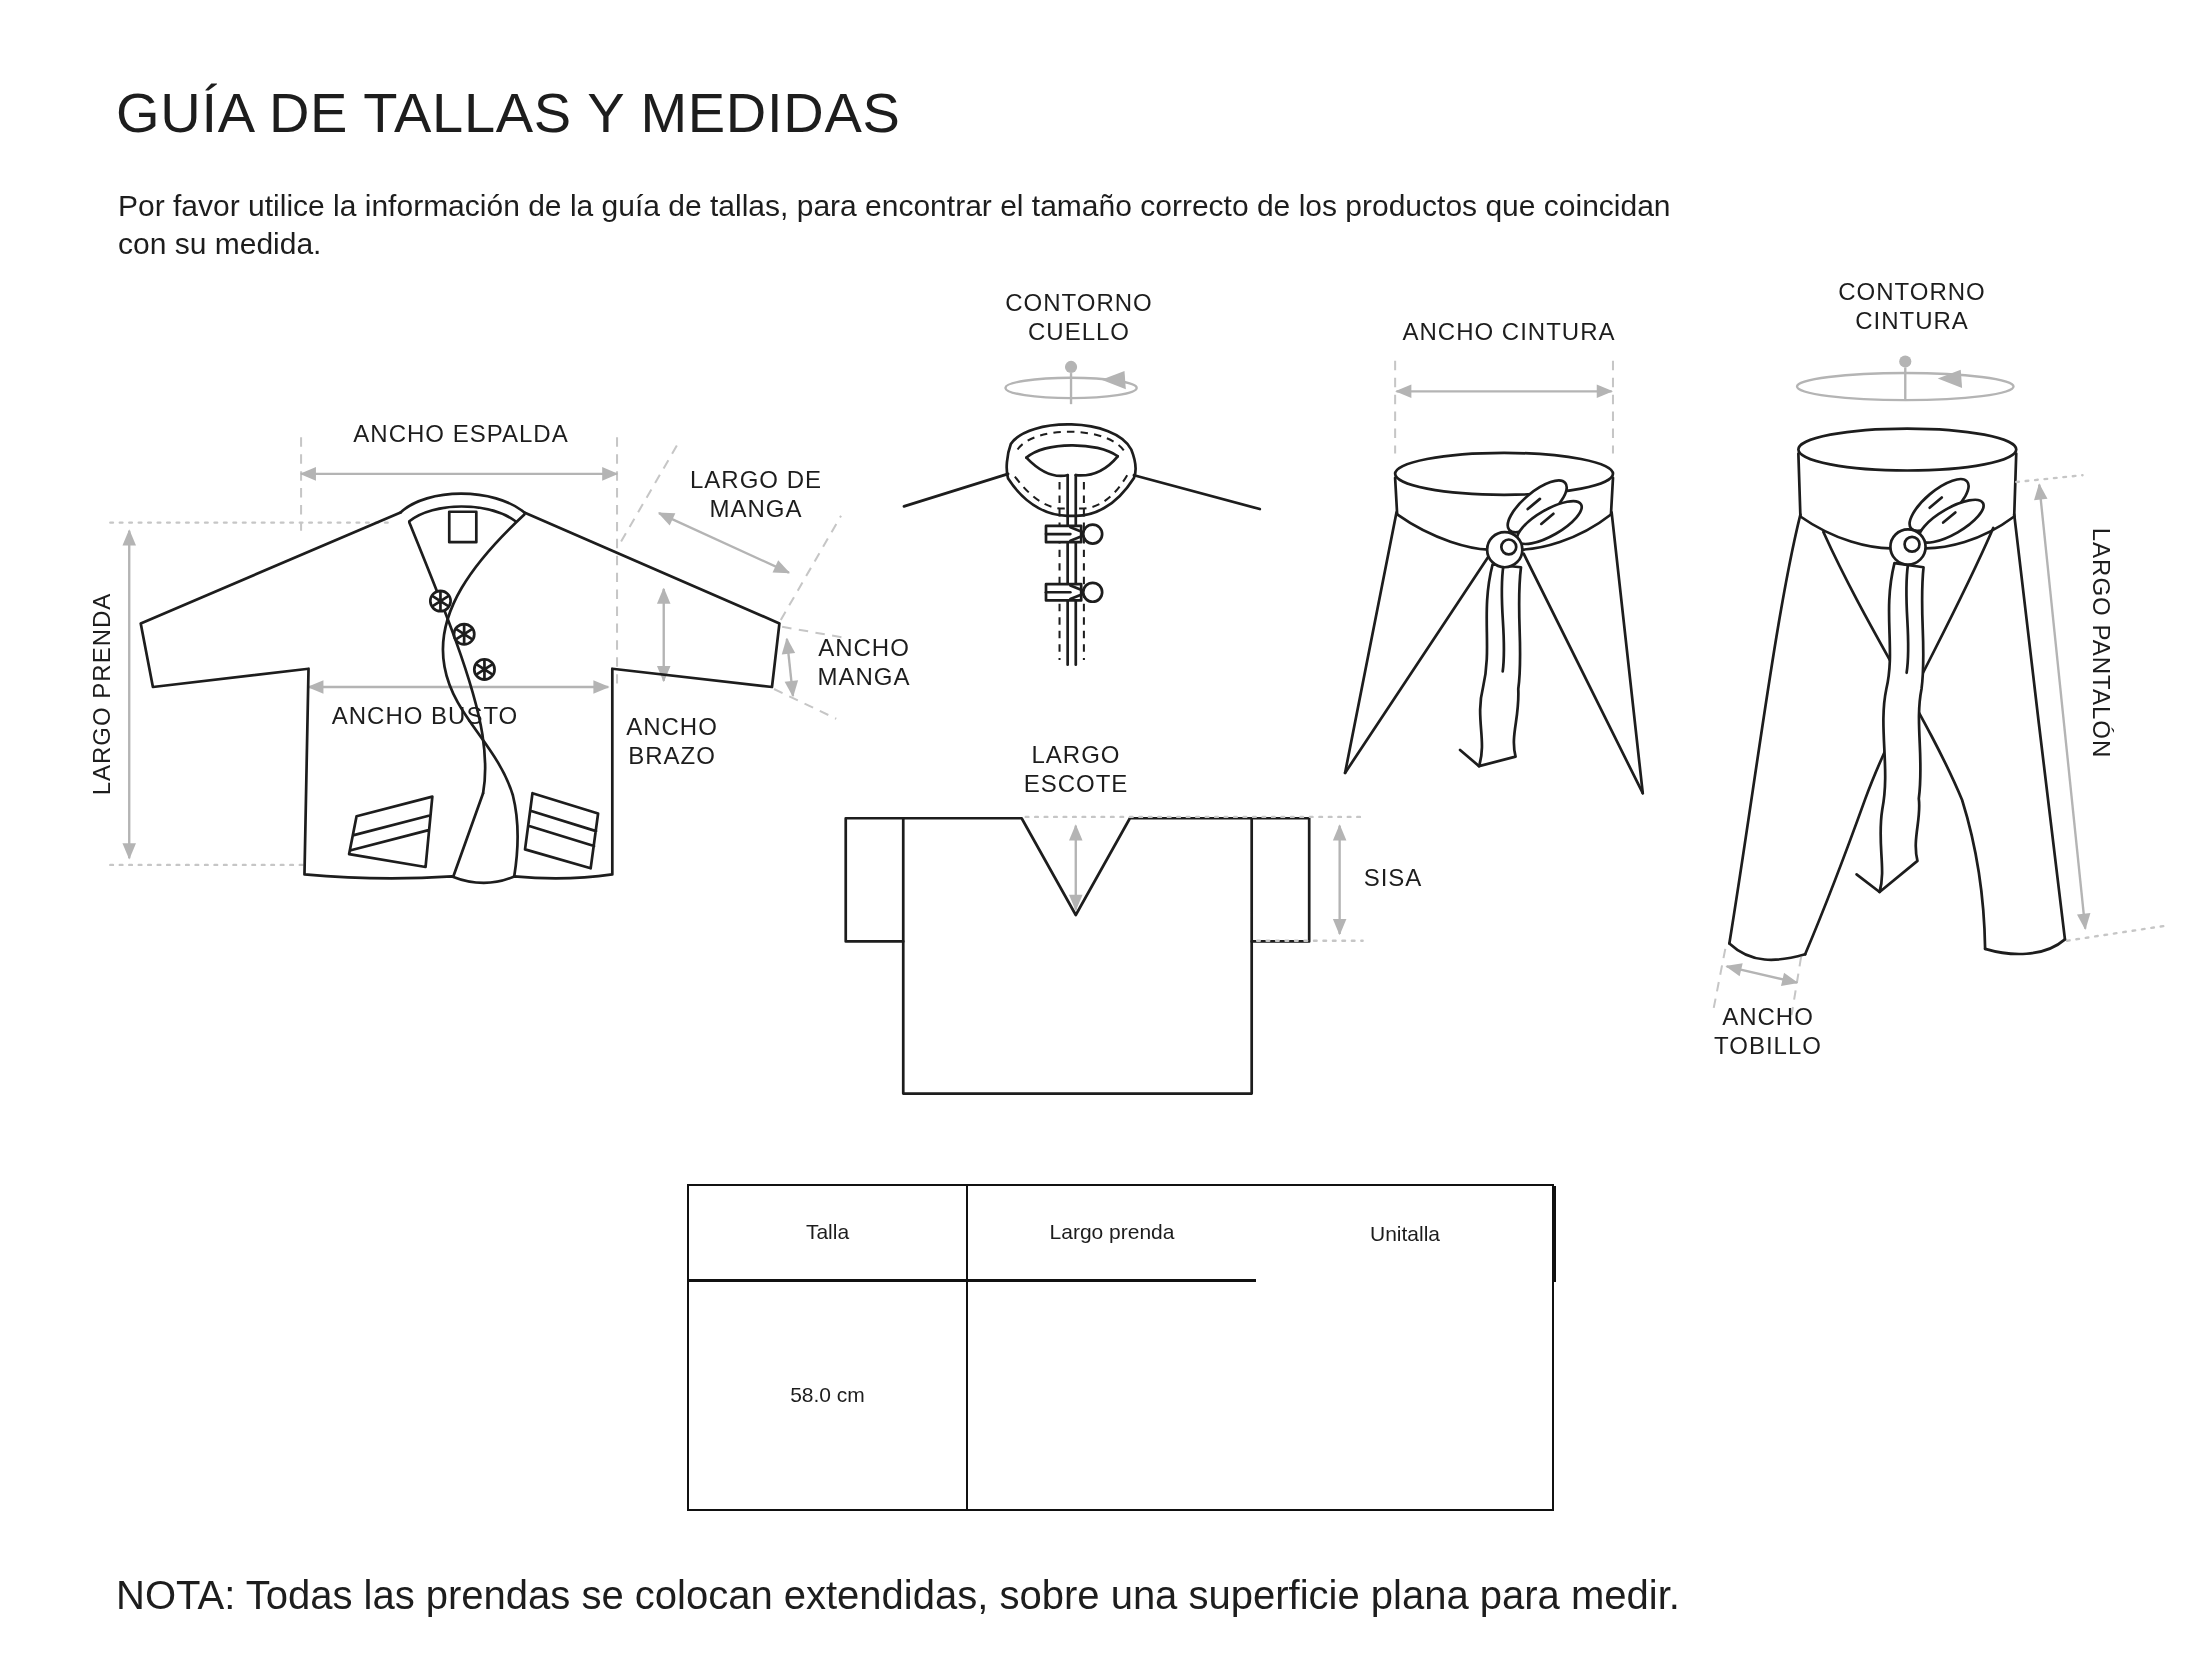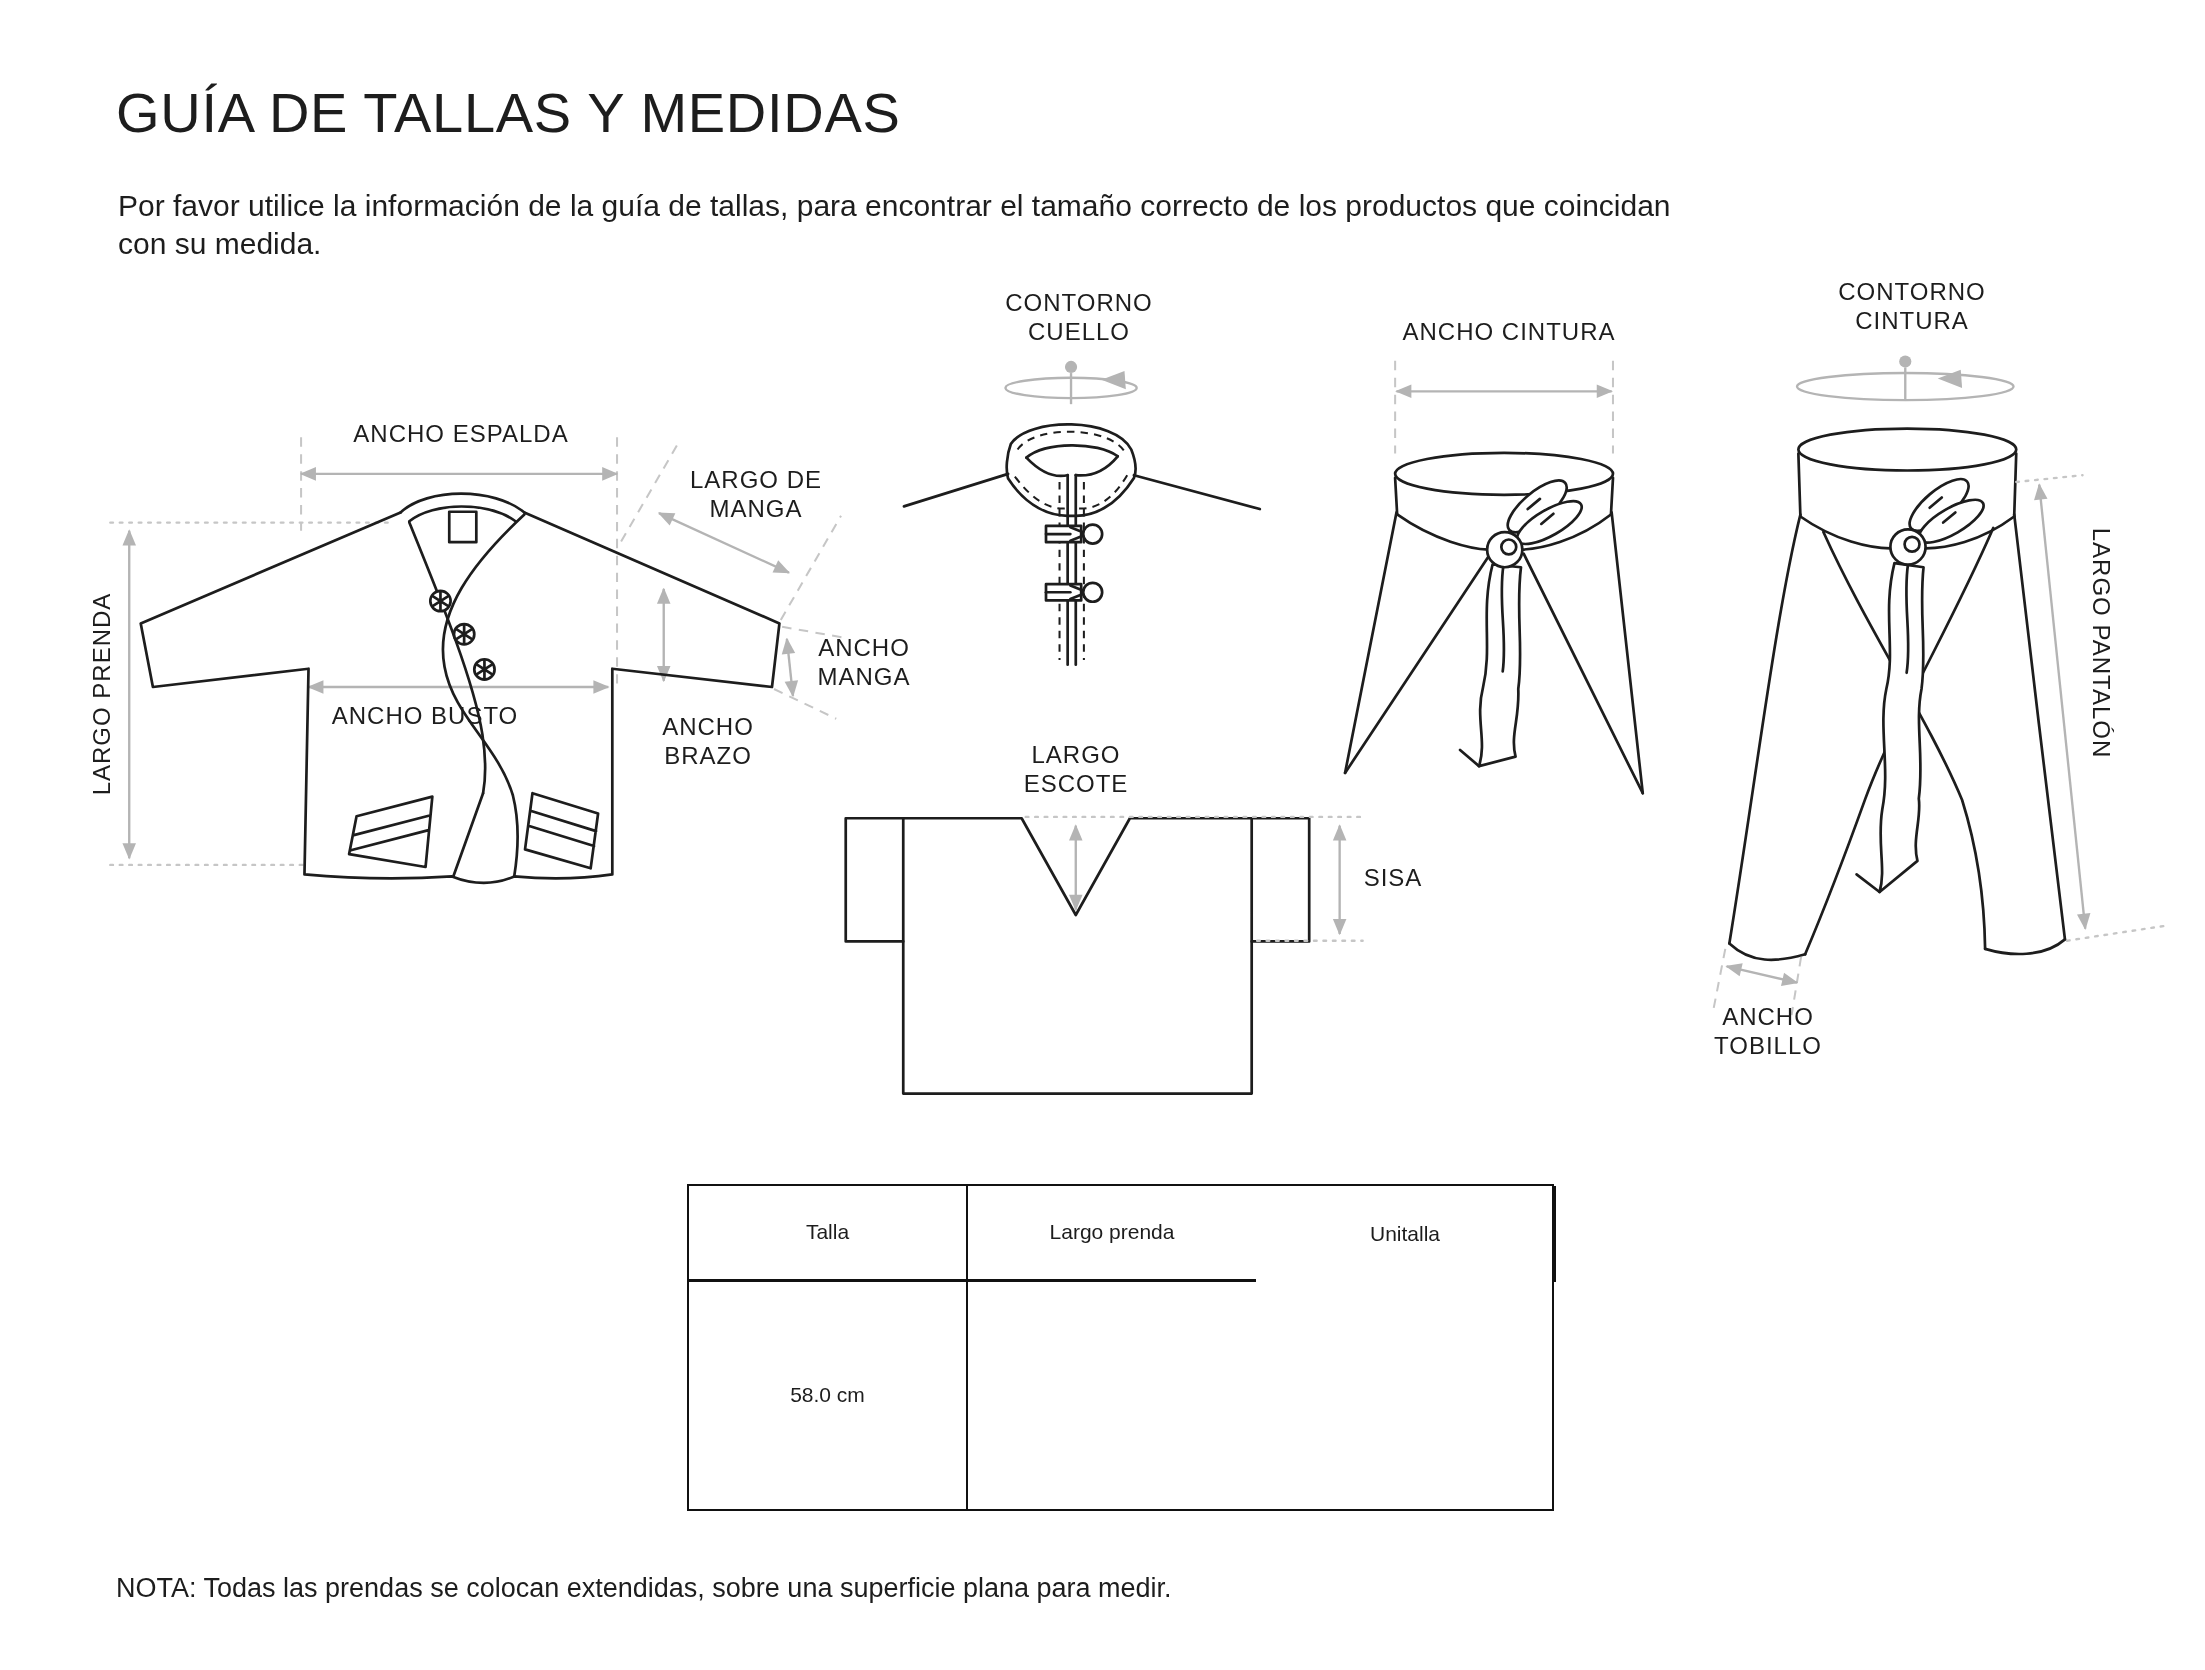--- a/index.html
+++ b/index.html
@@ -2,21 +2,21 @@
 <html style="font-size:10.8px"><head>
 <meta charset="utf-8">
 <style>
   html,body{margin:0;padding:0;background:#fff;}
   .canvas{
     position:relative;width:2205px;height:1671px;background:#fff;overflow:hidden;
     font-family:"Liberation Sans","DejaVu Sans",sans-serif;color:#1d1d1d;
   }
   .page-title{position:absolute;left:116px;top:80px;font-size:56px;font-weight:500;letter-spacing:0.7px;}
   .intro{position:absolute;left:118px;top:175px;font-size:30px;line-height:1.28;margin-top:12px;}
-  .note{position:absolute;left:116px;top:1573px;font-size:27px;}
+  .note{position:absolute;left:116px;top:1573px;font-size:40px;}
   
   .dlabel{position:absolute;transform:translate(-50%,-50%);font-size:24px;letter-spacing:1px;
           line-height:1.22;text-align:center;color:#1d1d1d;}
   .rot-ccw{transform:translate(-50%,-50%) rotate(-90deg);white-space:nowrap;}
   .rot-cw{transform:translate(-50%,-50%) rotate(90deg);white-space:nowrap;}
   
   svg.diagram{position:absolute;left:0;top:0;}
   .ink{stroke:#1d1d1d;stroke-width:4;fill:none;stroke-linecap:round;stroke-linejoin:round;}
   .inkfill{fill:#fff;stroke:#1d1d1d;stroke-width:4;stroke-linejoin:round;stroke-linecap:round;}
   .stitch{stroke:#1d1d1d;stroke-width:3;fill:none;stroke-dasharray:11 9;stroke-linecap:butt;}
@@ -207,21 +207,21 @@
         <line class="dash" x1="2662" y1="1414" x2="2648" y2="1500"></line>
         <line class="arrow" x1="2552" y1="1428" x2="2656" y2="1452" marker-start="url(#ah)" marker-end="url(#ah)"></line>
       </g>
     </g>
   </svg>
 
   <div class="dlabel" style="left:461px;top:434px;white-space:nowrap;">ANCHO ESPALDA</div>
   <div class="dlabel" style="left:756px;top:494px;width:156px;">LARGO DE MANGA</div>
   <div class="dlabel" style="left:864px;top:662px;width:118px;">ANCHO MANGA</div>
   <div class="dlabel" style="left:425px;top:716px;white-space:nowrap;">ANCHO BUSTO</div>
-  <div class="dlabel" style="left:708px;top:741px;width:118px;">ANCHO BRAZO</div>
+  <div class="dlabel" style="left:672px;top:741px;width:118px;">ANCHO BRAZO</div>
   <div class="dlabel rot-ccw" style="left:102px;top:694px;">LARGO PRENDA</div>
   <div class="dlabel" style="left:1079px;top:317px;width:183px;">CONTORNO CUELLO</div>
   <div class="dlabel" style="left:1509px;top:332px;white-space:nowrap;">ANCHO CINTURA</div>
   <div class="dlabel" style="left:1912px;top:306px;width:189px;">CONTORNO CINTURA</div>
   <div class="dlabel" style="left:1076px;top:769px;width:129px;">LARGO ESCOTE</div>
   <div class="dlabel" style="left:1393px;top:878px;white-space:nowrap;text-align:center;">SISA</div>
   <div class="dlabel rot-cw" style="left:2101px;top:643px;">LARGO PANTALÓN</div>
   <div class="dlabel" style="left:1768px;top:1031px;width:135px;">ANCHO TOBILLO</div>
 
   <div class="size-table">

